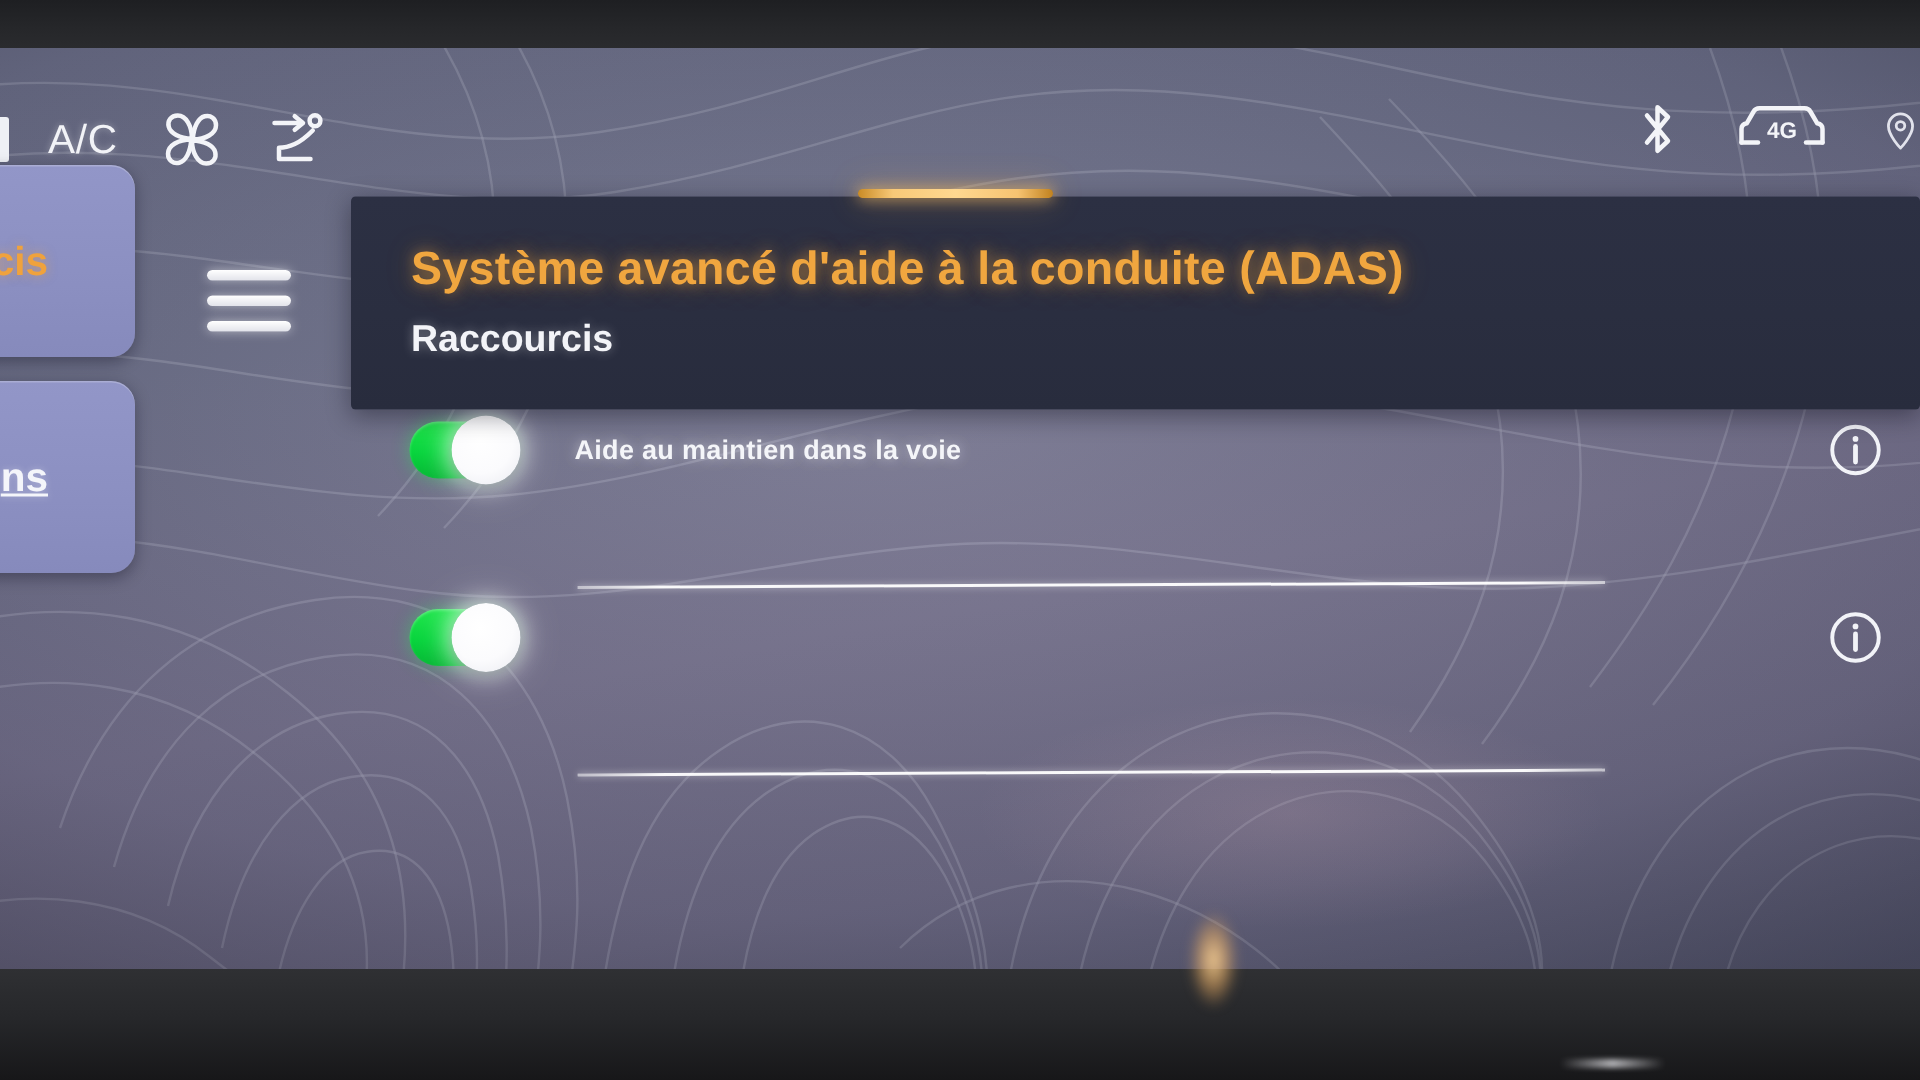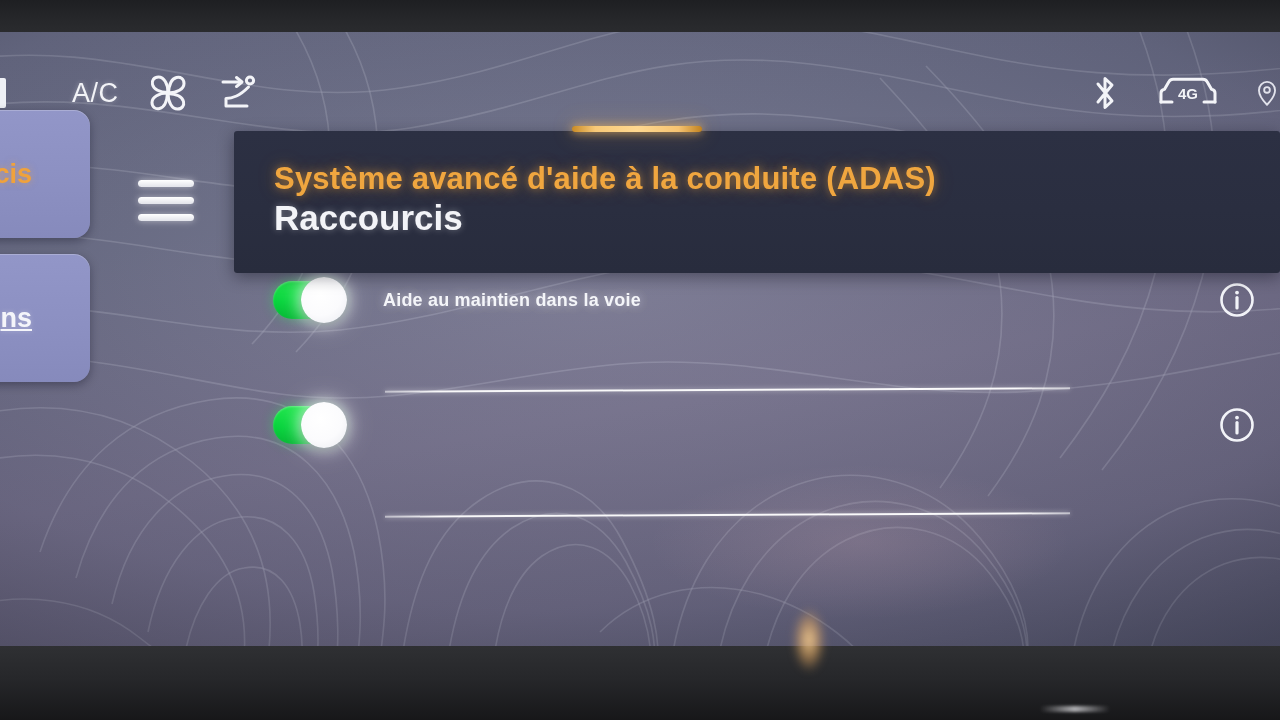--- a/index.html
+++ b/index.html
@@ -49,26 +49,25 @@
   }
   .warm-wash{
     position:absolute; left:560px; top:400px; width:600px; height:220px;
     background:radial-gradient(ellipse 300px 110px at 50% 50%, rgba(214,176,190,.22), rgba(214,176,190,0) 70%);
     pointer-events:none;
   }
 
   
   .statusbar{ position:absolute; left:0; top:32px; width:1280px; height:58px; z-index:12; }
   .sb-left{ position:absolute; left:0; top:0; height:58px; display:flex; align-items:center; gap:26px; padding-left:0; }
-  .sb-right{ position:absolute; right:0; top:0; height:58px; display:flex; align-items:center; gap:34px; padding-right:0; }
+  .sb-right{ position:absolute; right:0; top:0; height:58px; display:flex; align-items:flex-start; gap:34px; padding-right:0; }
   .sb-clip{ width:8px; height:30px; background:#eef0f5; border-radius:2px; margin-left:-2px; }
   .ac-label{
     color:#f2f3f7; font-size:27px; font-weight:500; letter-spacing:.5px;
     text-shadow:0 0 5px rgba(255,255,255,.35);
-    margin-left:40px;
   }
   .sb-ico{ display:flex; align-items:center; justify-content:center; }
   .pin-clip{ overflow:hidden; width:26px; }
 
   
   .rail{ position:absolute; left:-58px; top:78px; width:148px; z-index:14; display:flex; flex-direction:column; gap:16px; }
   .rail-card{
     height:128px; border-radius:16px;
     background:linear-gradient(180deg,#9296c8 0%,#8c90c2 55%,#868ABC 100%);
     box-shadow:0 3px 10px rgba(10,10,25,.35), inset 0 1px 0 rgba(255,255,255,.22);
@@ -92,21 +91,21 @@
     border-radius:3px;
     box-shadow:0 4px 16px rgba(8,8,18,.4);
     padding:30px 12px 0 40px;
   }
   .hdr-title{
     color:#f0a63f; font-size:31px; font-weight:700; letter-spacing:.2px;
     text-shadow:0 0 9px rgba(240,166,63,.55), 0 0 20px rgba(235,150,40,.28);
     white-space:nowrap;
   }
   .hdr-sub{
-    margin-top:1px; color:#f3f4f8; font-size:35px; font-weight:700;
+    margin-top:15px; color:#f3f4f8; font-size:25px; font-weight:700;
     text-shadow:0 0 7px rgba(255,255,255,.35);
   }
 
   
   .burger{ position:absolute; left:138px; top:148px; width:56px; z-index:18; display:flex; flex-direction:column; gap:10px; }
   .burger span{
     display:block; height:7px; border-radius:4px;
     background:linear-gradient(180deg,#ffffff,#e2e3ea);
     box-shadow:0 0 7px rgba(255,255,255,.5);
   }

